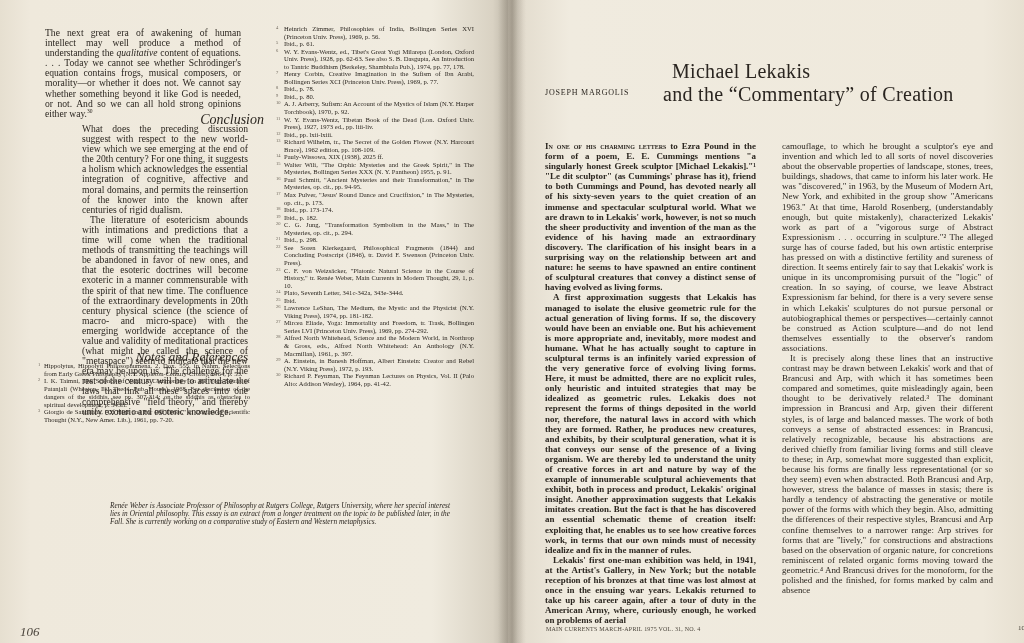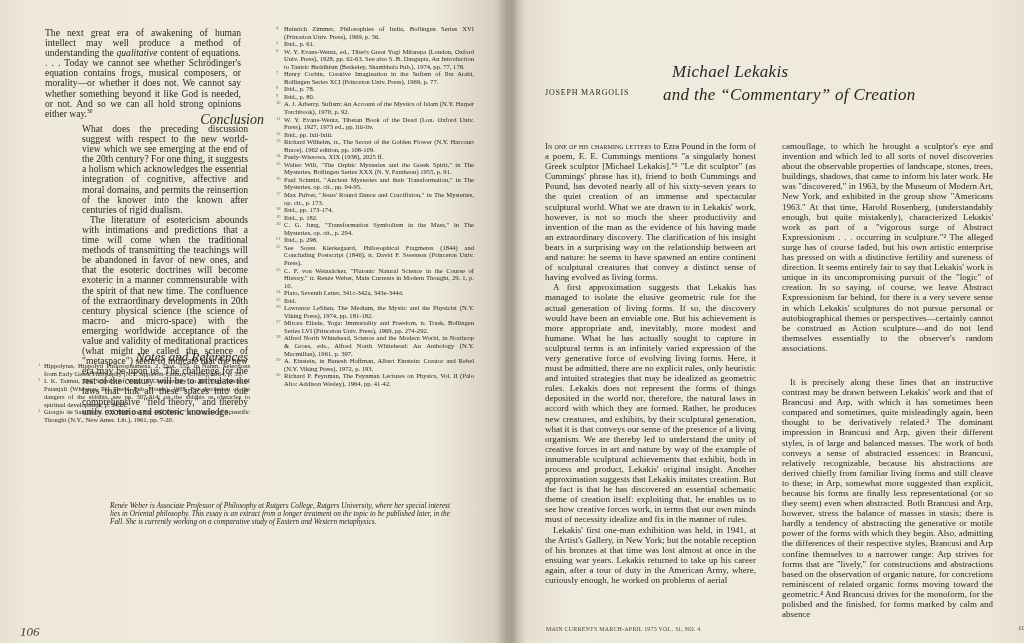--- a/index.html
+++ b/index.html
@@ -23,28 +23,28 @@
   .note { position: relative; padding-left: 6px; text-align: justify; }
   .note .num { position: absolute; left: 0; top: -1px; font-size: 4.5px; color: #6b6459; }
 
   .notes-mid { position: absolute; left: 276px; top: 25px; width: 198px; font-size: 6.6px; line-height: 7.55px; }
   .notes-mid .note { padding-left: 8px; }
 
   .bio { position: absolute; left: 110px; top: 502px; width: 340px; font-style: italic; font-size: 7.3px; line-height: 8.2px; text-align: justify; }
 
   .folio-left { position: absolute; left: 20px; top: 624px; font-size: 13px; color: #4b453c; font-style: italic; }
 
-  .title { position: absolute; left: 675px; top: 60px; width: 330px; font-style: italic; font-size: 17px; line-height: 23px; color: #2a2520; letter-spacing: 0.3px; }
+  .title { position: absolute; left: 675px; top: 60px; width: 330px; font-size: 20px; line-height: 23px; color: #2a2520; letter-spacing: 0.3px; }
   .title .l1 { display: block; padding-left: 9px; }
   .author { position: absolute; left: 553px; top: 88px; font-size: 8px; letter-spacing: 0.8px; text-transform: uppercase; }
 
   .col { position: absolute; top: 141px; width: 211px; font-size: 8.95px; line-height: 10.1px; text-align: justify; }
   .col p { text-indent: 8px; }
   .col p.first { text-indent: 0; }
-  .col p.gap { margin-top: 24px; }
+  .col p.gap { margin-top: 0; }
   .smallcaps { font-variant: small-caps; }
 
   .running-foot { position: absolute; left: 554px; top: 626px; font-size: 6px; letter-spacing: 0.2px; color: #4b453c; }
   .folio-right { position: absolute; left: 1006px; top: 624px; font-size: 7px; color: #4b453c; margin-left: 20px; }
   .gutter { position: absolute; left: 498px; top: 0; width: 28px; height: 643px; background: linear-gradient(to right, rgba(80,70,55,0) 0%, rgba(80,70,55,0.25) 40%, rgba(80,70,55,0.35) 50%, rgba(80,70,55,0.15) 70%, rgba(80,70,55,0) 100%); pointer-events: none; }
 </style>
 </head>
 <body>
 
 <div class="spread">
@@ -102,21 +102,21 @@
     <div class="folio-left">106</div>
   </div>
 
   <div class="page page-right">
     <div class="title" style="left:155px;">
       <span class="l1">Michael Lekakis</span>
       <span>and the “Commentary” of Creation</span>
     </div>
     <div class="author" style="left:37px;">Joseph Margolis</div>
 
-    <div class="col" style="left:37px;">
+    <div class="col" style="left:37px;font-weight:bold;">
       <p class="first"><span class="smallcaps">In one of his charming letters</span><span> to Ezra Pound in the form of a poem, E. E. Cummings mentions "a singularly honest Greek sculptor [Michael Lekakis]."¹ "Le dit sculptor" (as Cummings' phrase has it), friend to both Cummings and Pound, has devoted nearly all of his sixty-seven years to the quiet creation of an immense and spectacular sculptural world. What we are drawn to in Lekakis' work, however, is not so much the sheer productivity and invention of the man as the evidence of his having made an extraordinary discovery. The clarification of his insight bears in a surprising way on the relationship between art and nature: he seems to have spawned an entire continent of sculptural creatures that convey a distinct sense of having evolved as living forms.</span></p>
       <p>A first approximation suggests that Lekakis has managed to isolate the elusive geometric rule for the actual generation of living forms. If so, the discovery would have been an enviable one. But his achievement is more appropriate and, inevitably, more modest and humane. What he has actually sought to capture in sculptural terms is an infinitely varied expression of the very generative force of evolving living forms. Here, it must be admitted, there are no explicit rules, only heuristic and intuited strategies that may be idealized as geometric rules. Lekakis does not represent the forms of things deposited in the world nor, therefore, the natural laws in accord with which they are formed. Rather, he produces new creatures, and exhibits, by their sculptural generation, what it is that conveys our sense of the presence of a living organism. We are thereby led to understand the unity of creative forces in art and nature by way of the example of innumerable sculptural achievements that exhibit, both in process and product, Lekakis' original insight. Another approximation suggests that Lekakis imitates creation. But the fact is that he has discovered an essential schematic theme of creation itself: exploiting that, he enables us to see how creative forces work, in terms that our own minds must of necessity idealize and fix in the manner of rules.</p>
       <p>Lekakis' first one-man exhibition was held, in 1941, at the Artist's Gallery, in New York; but the notable reception of his bronzes at that time was lost almost at once in the ensuing war years. Lekakis returned to take up his career again, after a tour of duty in the American Army, where, curiously enough, he worked on problems of aerial</p>
     </div>
 
     <div class="col" style="left:274px;">
       <p class="first">camouflage, to which he brought a sculptor's eye and invention and which led to all sorts of novel discoveries about the observable properties of landscape, stones, trees, buildings, shadows, that came to inform his later work. He was "discovered," in 1963, by the Museum of Modern Art, New York, and exhibited in the group show "Americans 1963." At that time, Harold Rosenberg, (understandably enough, but quite mistakenly), characterized Lekakis' work as part of a "vigorous surge of Abstract Expressionism . . . occurring in sculpture."² The alleged surge has of course faded, but his own artistic enterprise has pressed on with a distinctive fertility and sureness of direction. It seems entirely fair to say that Lekakis' work is unique in its uncompromising pursuit of the "logic" of creation. In so saying, of course, we leave Abstract Expressionism far behind, for there is a very severe sense in which Lekakis' sculptures do not pursue personal or autobiographical themes or perspectives—certainly cannot be construed as Action sculpture—and do not lend themselves essentially to the observer's random associations.</p>
       <p class="gap">It is precisely along these lines that an instructive contrast may be drawn between Lekakis' work and that of Brancusi and Arp, with which it has sometimes been compared and sometimes, quite misleadingly again, been thought to be derivatively related.³ The dominant impression in Brancusi and Arp, given their different styles, is of large and balanced masses. The work of both conveys a sense of abstracted essences: in Brancusi, relatively recognizable, because his abstractions are derived chiefly from familiar living forms and still cleave to these; in Arp, somewhat more suggested than explicit, because his forms are finally less representational (or so they seem) even when abstracted. Both Brancusi and Arp, however, stress the balance of masses in stasis; there is hardly a tendency of abstracting the generative or motile power of the forms with which they begin. Also, admitting the differences of their respective styles, Brancusi and Arp confine themselves to a narrower range: Arp strives for forms that are "lively," for constructions and abstractions based on the observation of organic nature, for concretions reminiscent of related organic forms moving toward the geometric.⁴ And Brancusi drives for the monoform, for the polished and the finished, for forms marked by calm and absence</p>
     </div>
 

